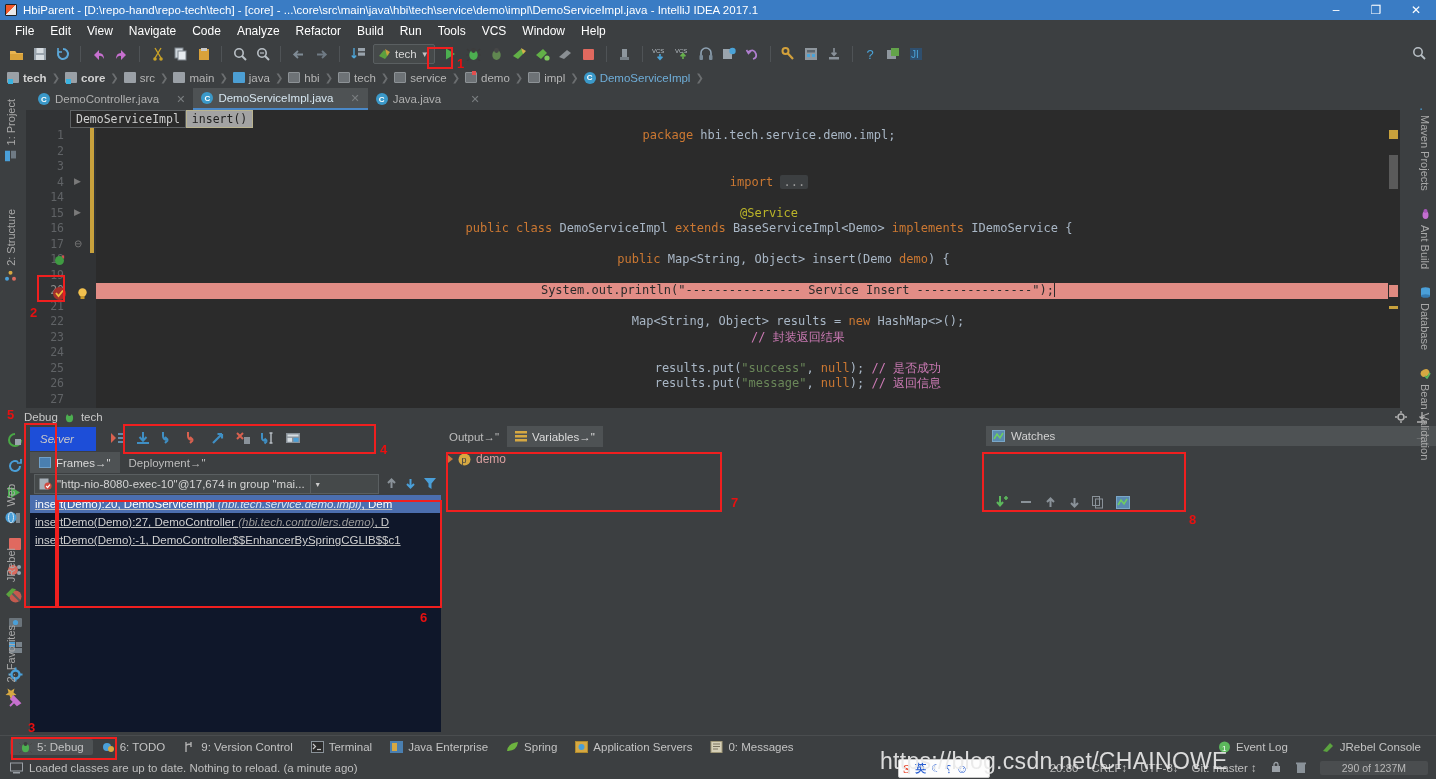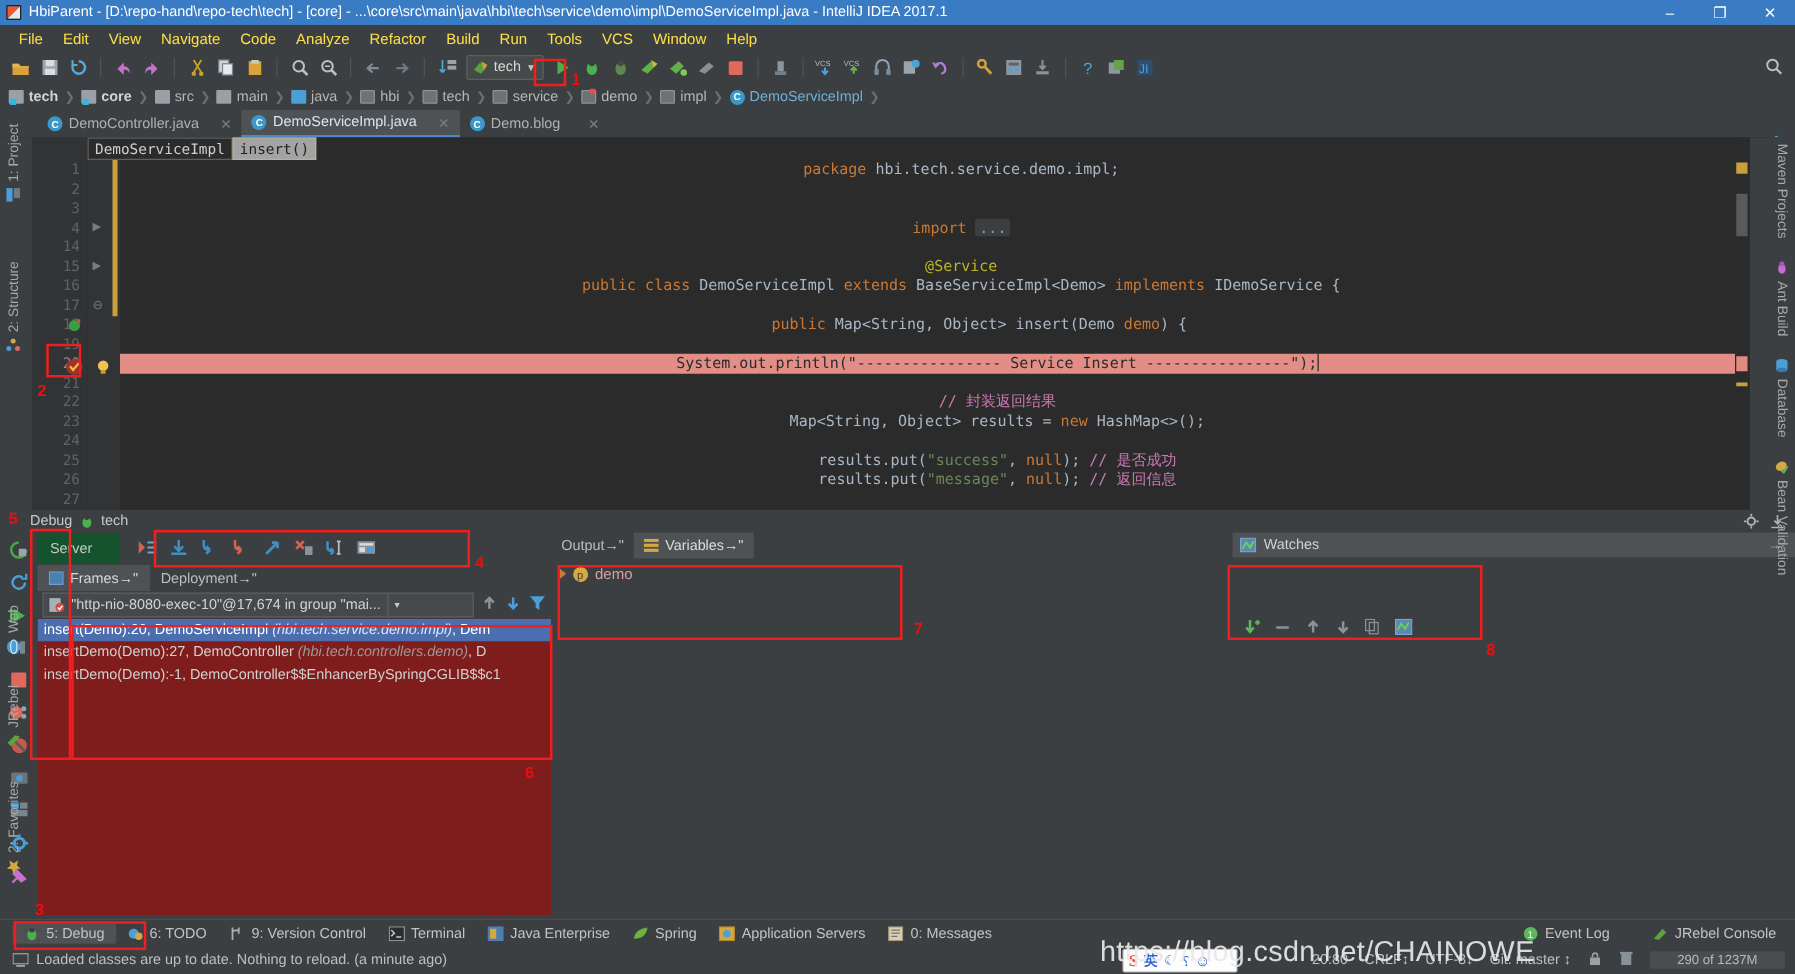--- a/index.html
+++ b/index.html
@@ -29,21 +29,21 @@
     width: 40px; height: 20px; display: flex; align-items: center; justify-content: center;
     color: #fff; font-size: 12px;
   }
 
   
   .menubar {
     height: 21px; background: #3c3f41; display: flex; align-items: center;
     padding-left: 7px; position: relative;
   }
   .menubar .mi {
-    padding: 2px 8px; font-size: 12px; color: #fde047; cursor: default;
+    padding: 2px 8px; font-size: 12px; color: #ffffff; cursor: default;
   }
 
   
   .toolbar {
     height: 26px; background: #3c3f41; display: flex; align-items: center;
     padding-left: 6px; gap: 2px; position: relative;
   }
   .tb { width: 21px; height: 21px; display: flex; align-items: center; justify-content: center;
         border-radius: 2px; position: relative; }
   .sep { width: 1px; height: 16px; background: #4f5356; margin: 0 5px; }
@@ -126,39 +126,39 @@
   .debug-body { display: flex; height: 306px; background: #3c3f41; position: relative; }
   .dbg-left-icons {
     width: 30px; flex: 0 0 30px; background: #3c3f41; padding-top: 4px;
     display: flex; flex-direction: column; align-items: center; gap: 6px;
   }
   .dbg-left-icons .ic { width: 20px; height: 20px; display:flex;align-items:center;justify-content:center;}
   .dbg-center { flex: 1; display: flex; flex-direction: column; min-width: 0; }
   .dbg-toolbar-row { height: 26px; display: flex; align-items: center; background: #3c3f41; }
   .srv-tab {
     height: 24px; display:flex;align-items:center;padding: 0 22px 0 10px; font-size:11.5px;
-    color:#c9c9c9; background:#14532d;
+    color:#c9c9c9; background:#1d4ed8;font-style:italic;
   }
   .dbg-tools { display: flex; align-items: center; gap: 9px; padding-left: 14px; }
   .frames-tabs { height: 21px; display: flex; align-items: flex-end; background: #3c3f41; }
   .ftab { height: 21px; display:flex;align-items:center;gap:5px;padding:0 9px;font-size:11.5px;color:#bdbdbd;}
   .ftab.active { background: #4e5254; color: #d9d9d9; }
   .thread-row {
     height: 22px; display: flex; align-items: center; gap: 6px; padding: 0 4px;
     background: #3c3f41;
   }
   .thread-combo {
     flex: 1; min-width: 0; height: 20px; display: flex; align-items: center; gap: 5px;
     background: #45494a; border: 1px solid #5a5f61; padding: 0 4px; font-size: 11.5px;
     color: #d3d3d3; overflow: hidden; white-space: nowrap;
   }
   .thread-combo .txt { overflow: hidden; text-overflow: ellipsis; }
   .combo-arrow { width:15px;height:18px;display:flex;align-items:center;justify-content:center;
                  border-left:1px solid #5a5f61; font-size:7px; color:#ccc;}
-  .frames-list { flex: 1; background: #7f1d1d; overflow: hidden; }
+  .frames-list { flex: 1; background: #0f172a; overflow: hidden; text-decoration: underline; }
   .frame-row {
     height: 18px; line-height: 18px; padding: 0 5px; font-size: 11.5px;
     white-space: nowrap; overflow: hidden; color: #d0d0d0;
   }
   .frame-row.sel { background: #4b6eaf; color: #ffffff; }
   .frame-row i { color: #9a9a9a; font-style: italic; }
   .frame-row.sel i { color: #dbe6f5; }
 
   .dbg-vars { width: 545px; flex: 0 0 545px; display: flex; flex-direction: column; background:#3c3f41;}
   .vars-tabs { height: 21px; display: flex; align-items: flex-end; }
@@ -545,21 +545,21 @@
       <span>DemoController.java</span>
       <span class="x">✕</span>
     </div>
     <div class="tab active">
       <span class="ccircle">C</span>
       <span>DemoServiceImpl.java</span>
       <span class="x">✕</span>
     </div>
     <div class="tab">
       <span class="ccircle">C</span>
-      <span>Demo.blog</span>
+      <span>Java.java</span>
       <span class="x">✕</span>
     </div>
   </div>
 
   <div class="editor-wrap">
     <div class="leftstripe"></div>
 
     <div style="width:26px;flex:0 0 26px;"></div>
 
     <div class="gutter">
@@ -617,22 +617,22 @@
       <div class="ln"></div>
       <div class="ln"><span class="kw">import</span> <span style="background:#3c3f41;color:#999;padding:0 3px;border-radius:2px;">...</span></div>
       <div class="ln"></div>
       <div class="ln"><span class="ann">@Service</span></div>
       <div class="ln"><span class="kw">public class</span> <span class="typ">DemoServiceImpl</span> <span class="kw">extends</span> <span class="typ">BaseServiceImpl</span>&lt;<span class="typ">Demo</span>&gt; <span class="kw">implements</span> <span class="typ">IDemoService</span> {</div>
       <div class="ln"></div>
       <div class="ln">    <span class="kw">public</span> <span class="typ">Map</span>&lt;<span class="typ">String</span>, <span class="typ">Object</span>&gt; <span class="typ">insert</span>(<span class="typ">Demo</span> <span class="kw">demo</span>) {</div>
       <div class="ln"></div>
       <div class="ln hl">        System.out.println(<span class="str">"---------------- Service Insert ----------------"</span>);<span style="border-left:1.5px solid #2b2b2b;"></span></div>
       <div class="ln"></div>
+      <div class="ln">        <span class="typ">Map</span>&lt;<span class="typ">String</span>, <span class="typ">Object</span>&gt; results = <span class="kw">new</span> <span class="typ">HashMap</span>&lt;&gt;();</div>
       <div class="ln">        <span class="cmt">// 封装返回结果</span></div>
-      <div class="ln">        <span class="typ">Map</span>&lt;<span class="typ">String</span>, <span class="typ">Object</span>&gt; results = <span class="kw">new</span> <span class="typ">HashMap</span>&lt;&gt;();</div>
       <div class="ln"></div>
       <div class="ln">        results.put(<span class="str">"success"</span>, <span class="kw">null</span>); <span class="cmt">// 是否成功</span></div>
       <div class="ln">        results.put(<span class="str">"message"</span>, <span class="kw">null</span>); <span class="cmt">// 返回信息</span></div>
       <div class="ln"></div>
     </div>
 
     <div class="errstripe">
       <div style="position:absolute;top:20px;right:2px;width:9px;height:9px;background:#c8a13c;"></div>
       <div style="position:absolute;top:45px;right:2px;width:9px;height:34px;background:#5a5a5a;"></div>
       <div style="position:absolute;top:175px;right:2px;width:9px;height:12px;background:#e08a80;"></div>

